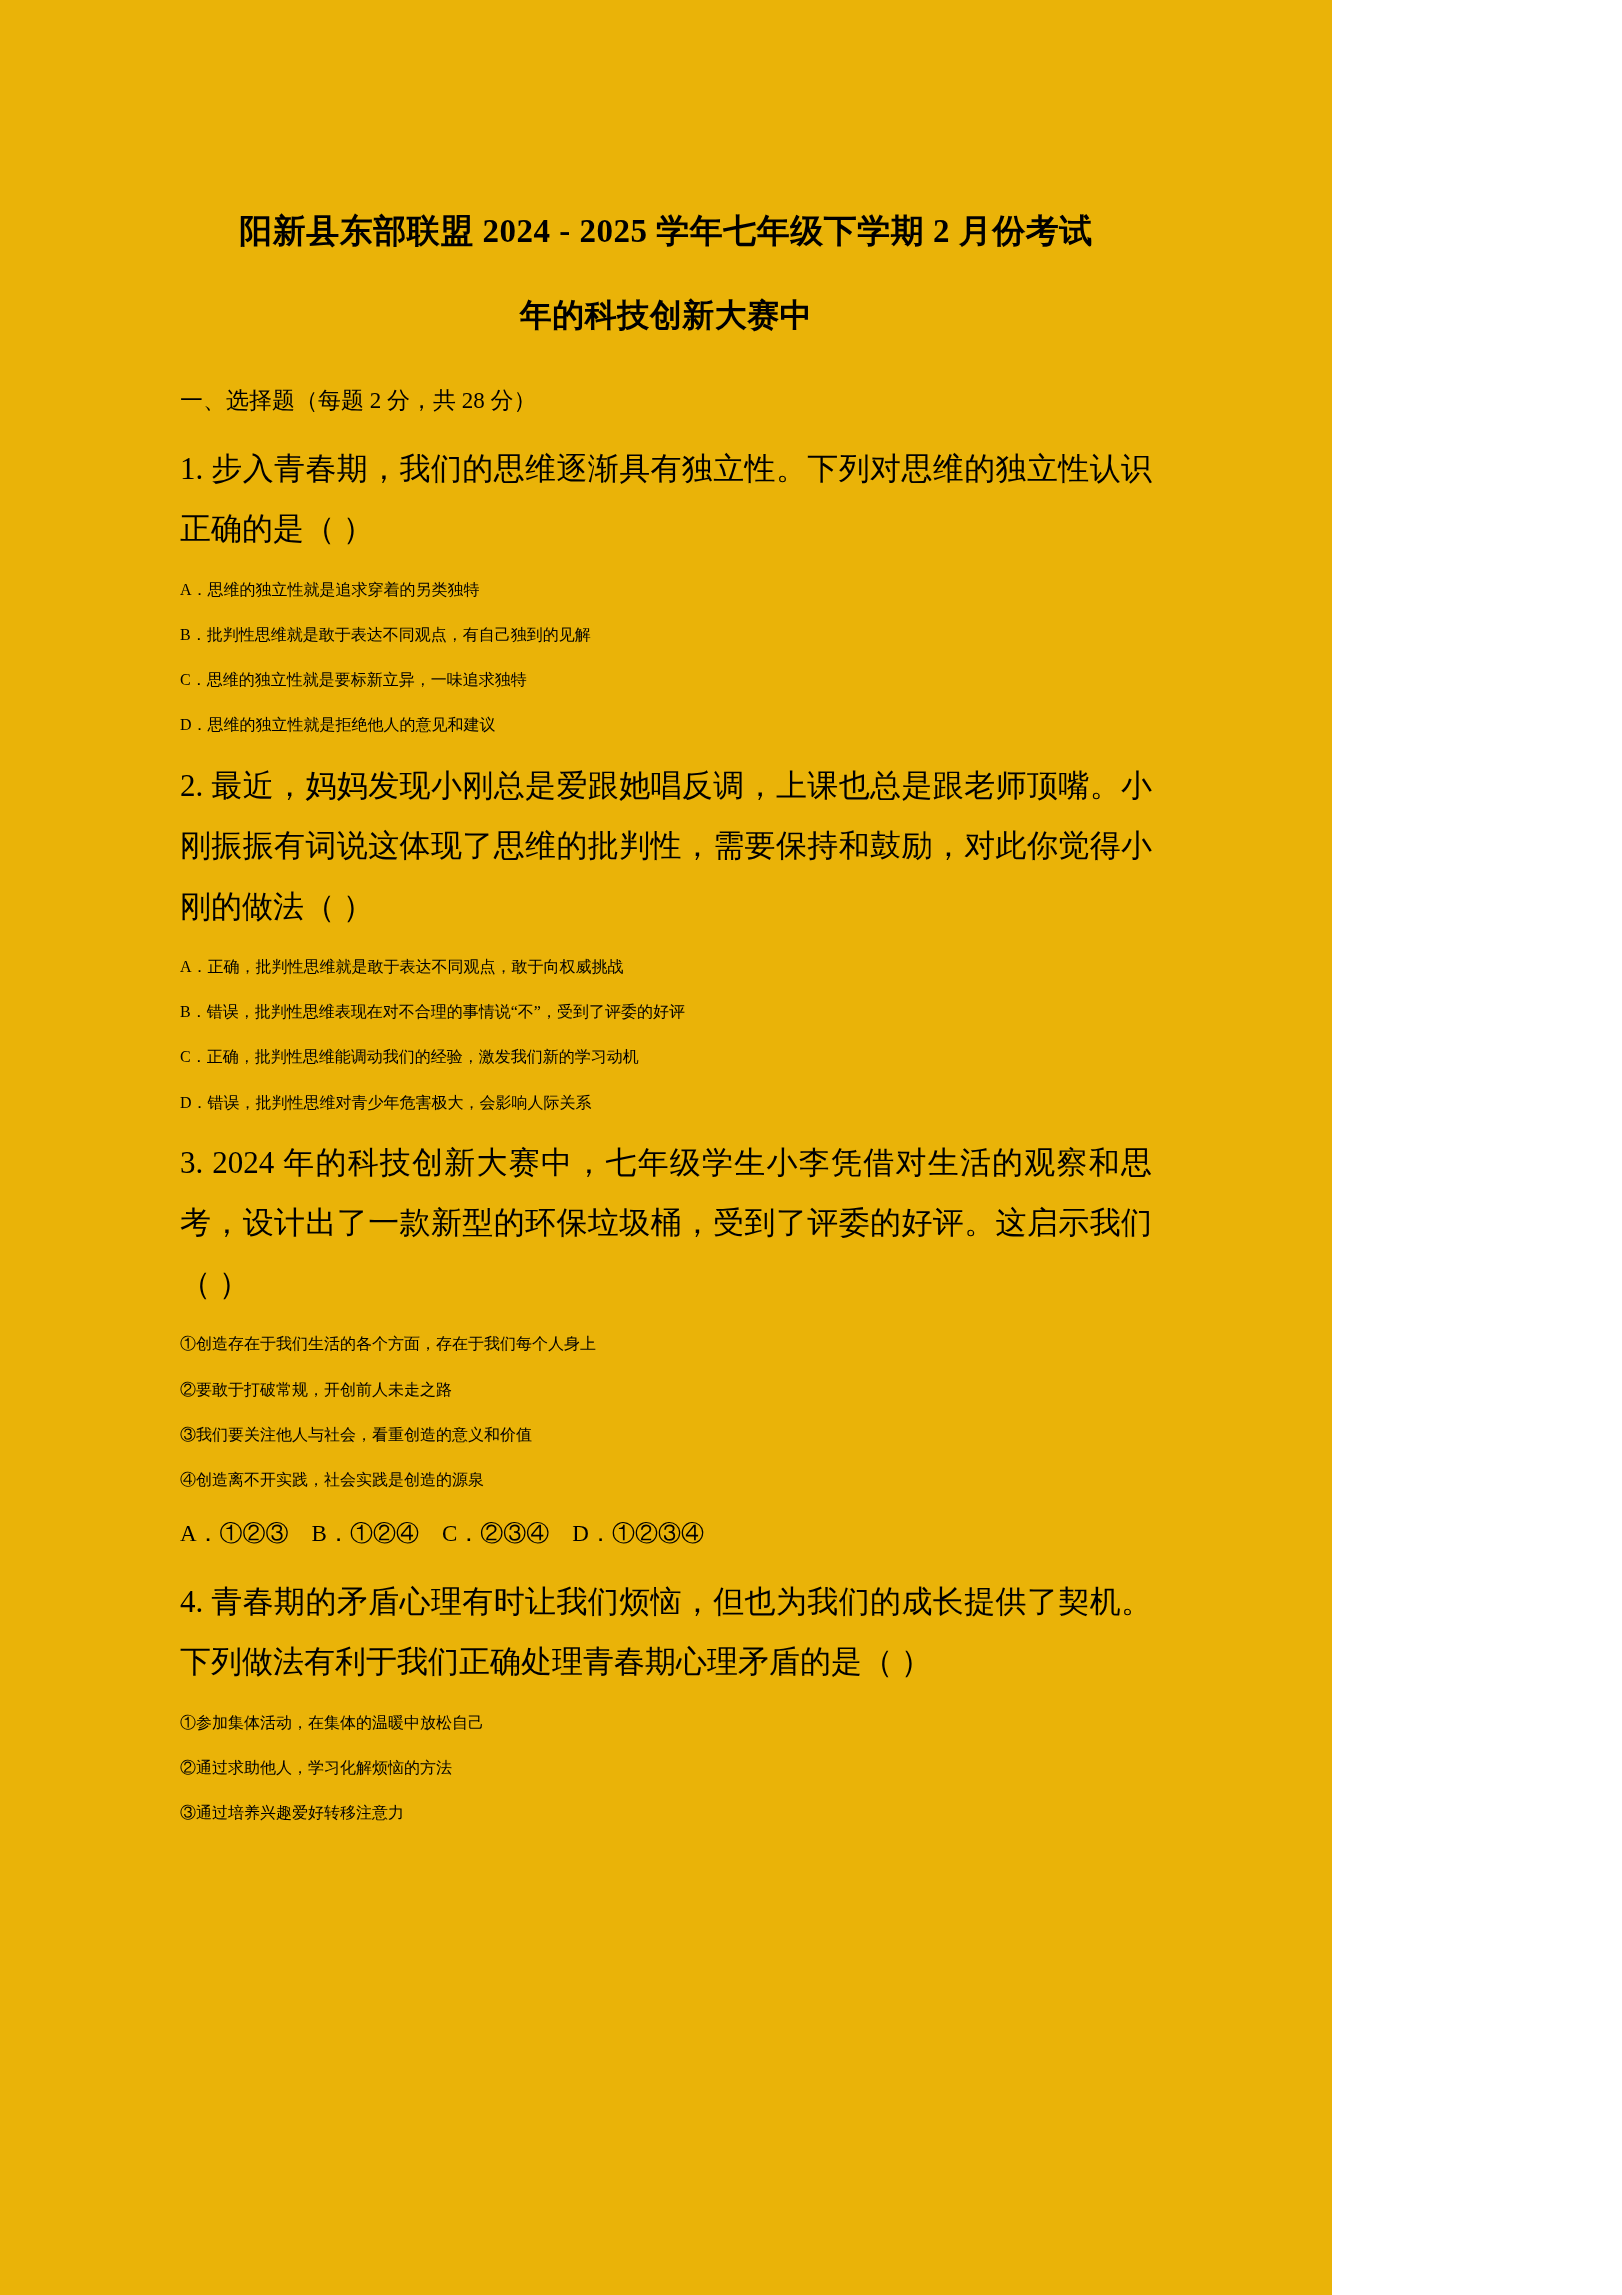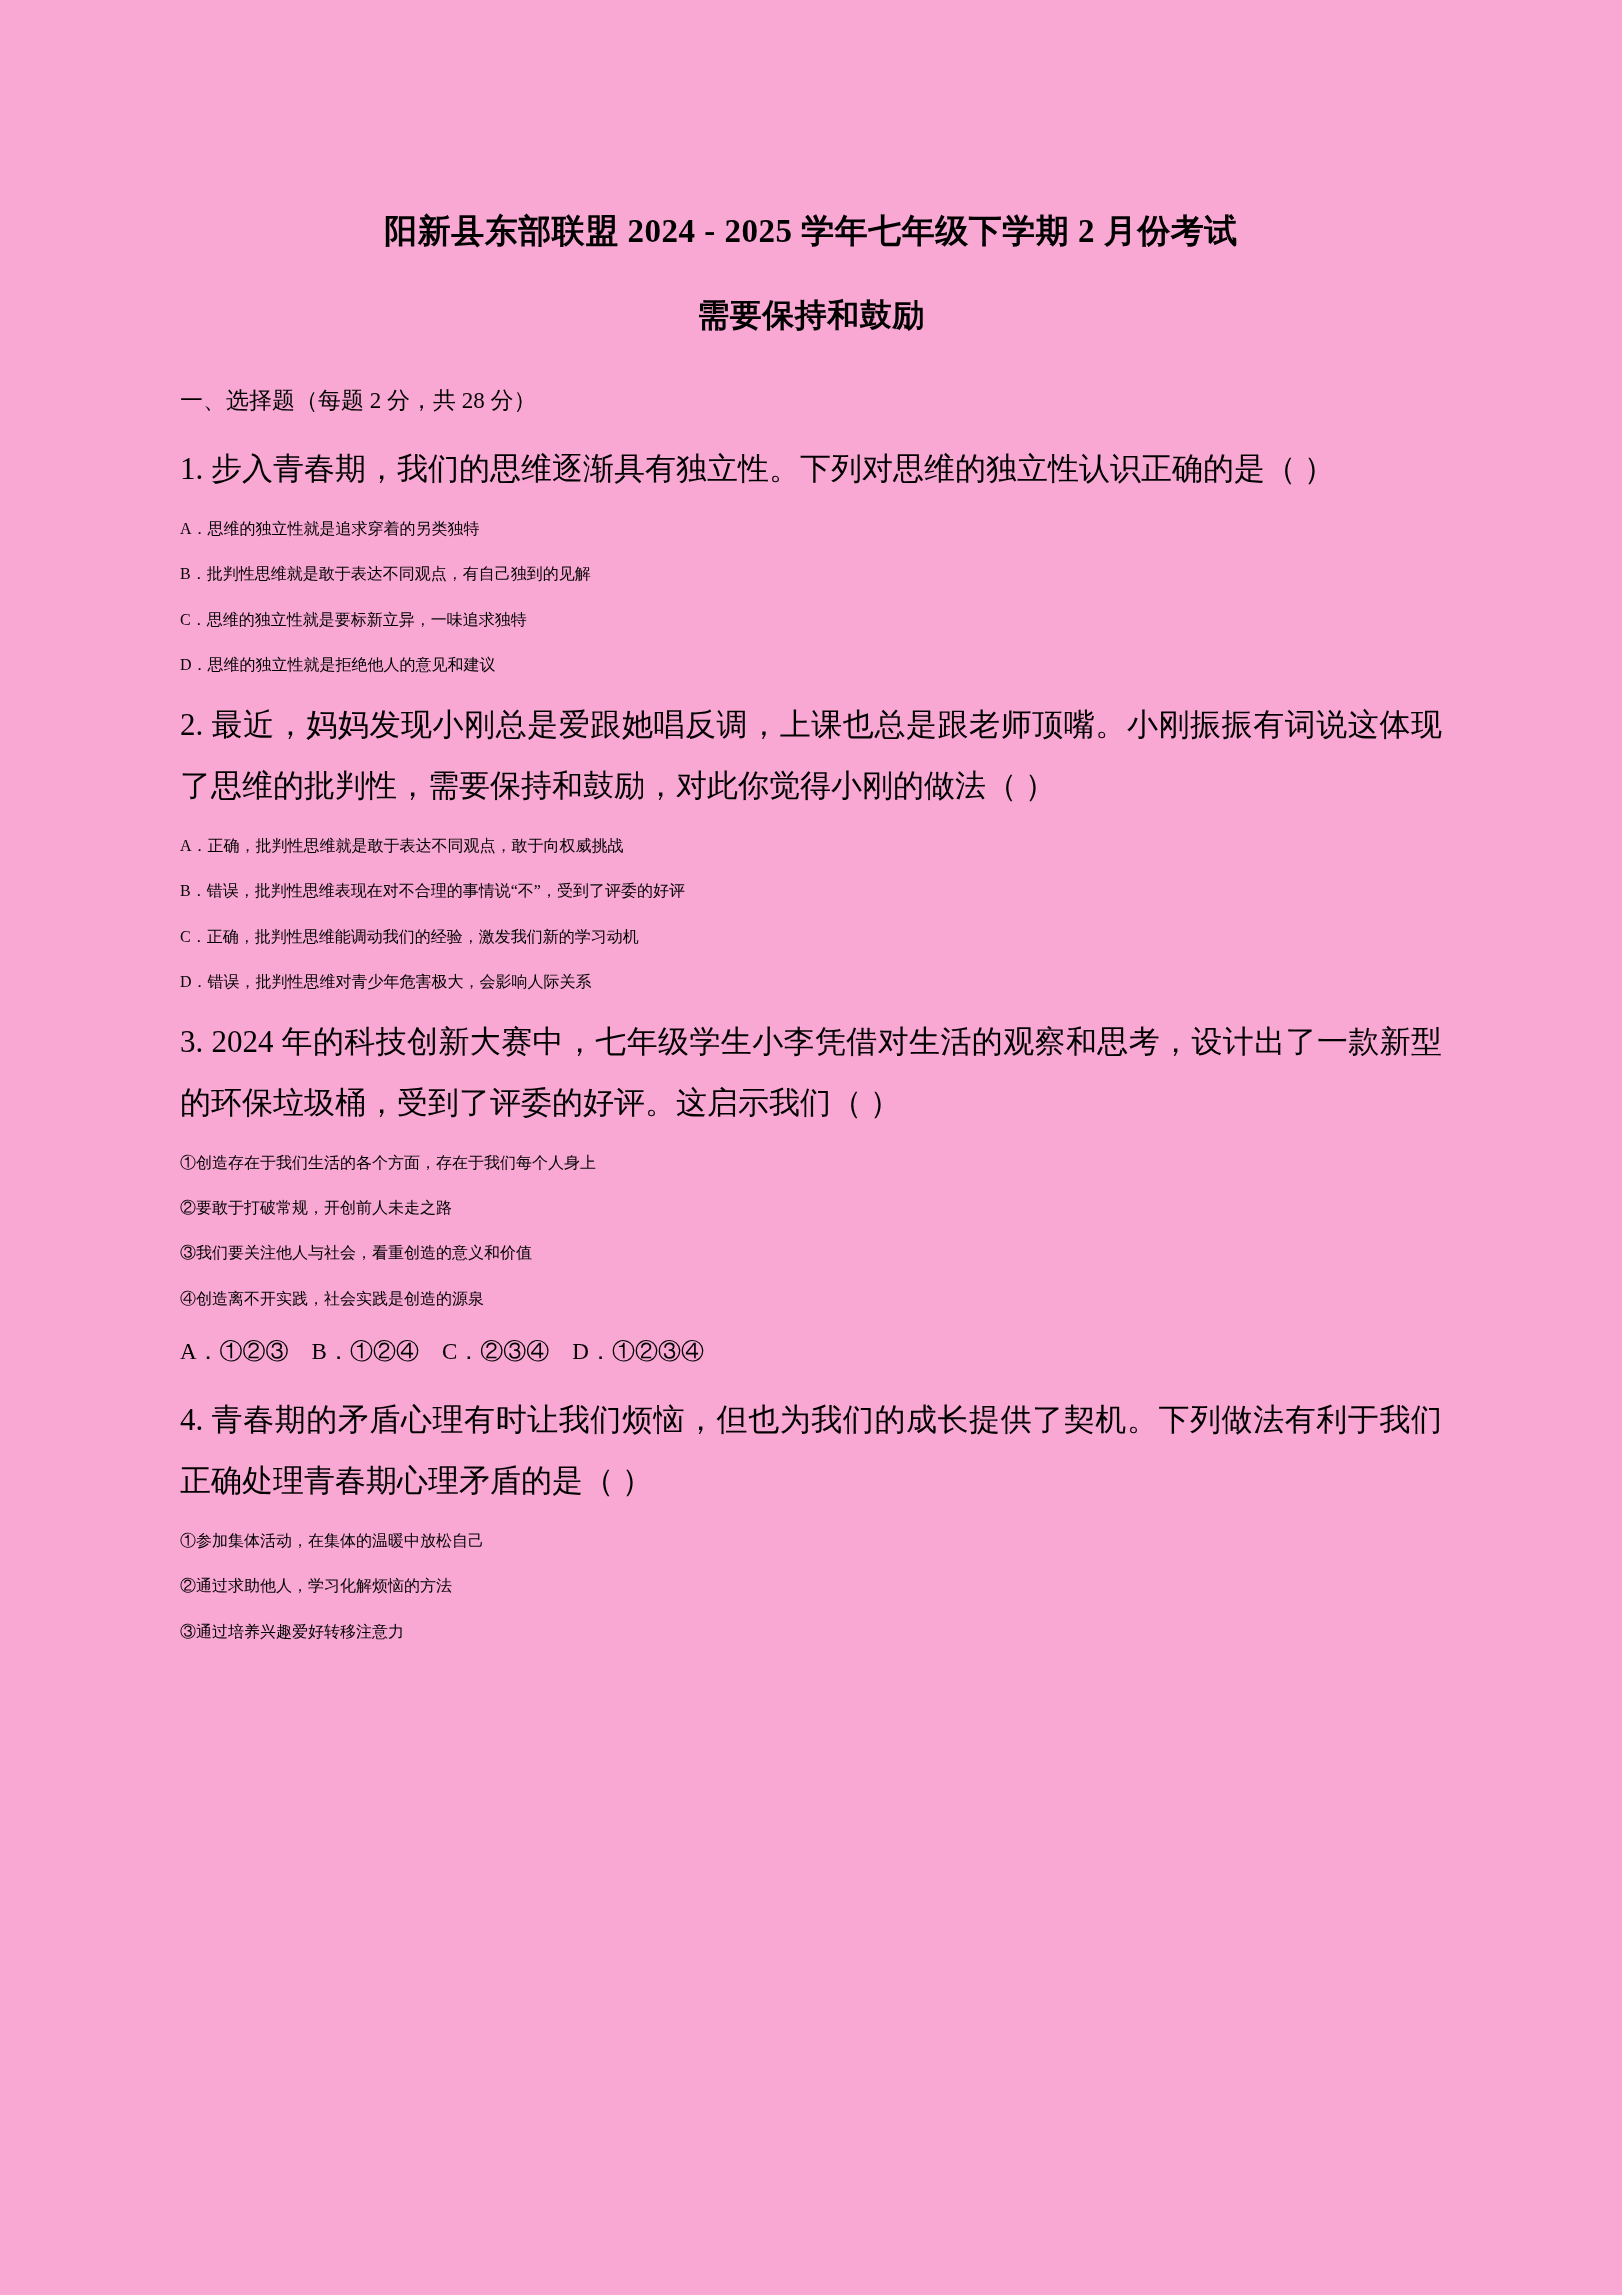--- a/index.html
+++ b/index.html
@@ -7,25 +7,25 @@
     padding: 0;
     background: #ffffff;
   }
   body {
     width: 1622px;
     font-family: "Liberation Serif", "DejaVu Serif", serif;
     color: #000000;
     -webkit-font-smoothing: antialiased;
   }
   .page {
-    width: 1622px;
+    width: 1332px;
     min-height: 2295px;
     box-sizing: border-box;
     padding: 207px 180px 30px 180px;
-    background: #f9a8d4;
+    background: #eab308;
   }
   .doc-title {
     font-size: 33px;
     font-weight: bold;
     text-align: center;
     line-height: 1.5;
     margin: 0 0 5.5px 0;
     letter-spacing: 0.5px;
   }
   .doc-subtitle {
@@ -61,21 +61,21 @@
   .q-block {
     margin-bottom: 3.3px;
   }
 </style>
 </head>
 <body>
 
 <div class="page">
 
   <h1 class="doc-title">阳新县东部联盟 2024 - 2025 学年七年级下学期 2 月份考试</h1>
-  <h2 class="doc-subtitle">需要保持和鼓励</h2>
+  <h2 class="doc-subtitle">年的科技创新大赛中</h2>
 
   <p class="section-head">一、选择题（每题 2 分，共 28 分）</p>
 
   <div class="q-block">
     <p class="q-stem">1. 步入青春期，我们的思维逐渐具有独立性。下列对思维的独立性认识正确的是（    ）</p>
     <p class="q-opt">A．思维的独立性就是追求穿着的另类独特</p>
     <p class="q-opt">B．批判性思维就是敢于表达不同观点，有自己独到的见解</p>
     <p class="q-opt">C．思维的独立性就是要标新立异，一味追求独特</p>
     <p class="q-opt">D．思维的独立性就是拒绝他人的意见和建议</p>
   </div>

